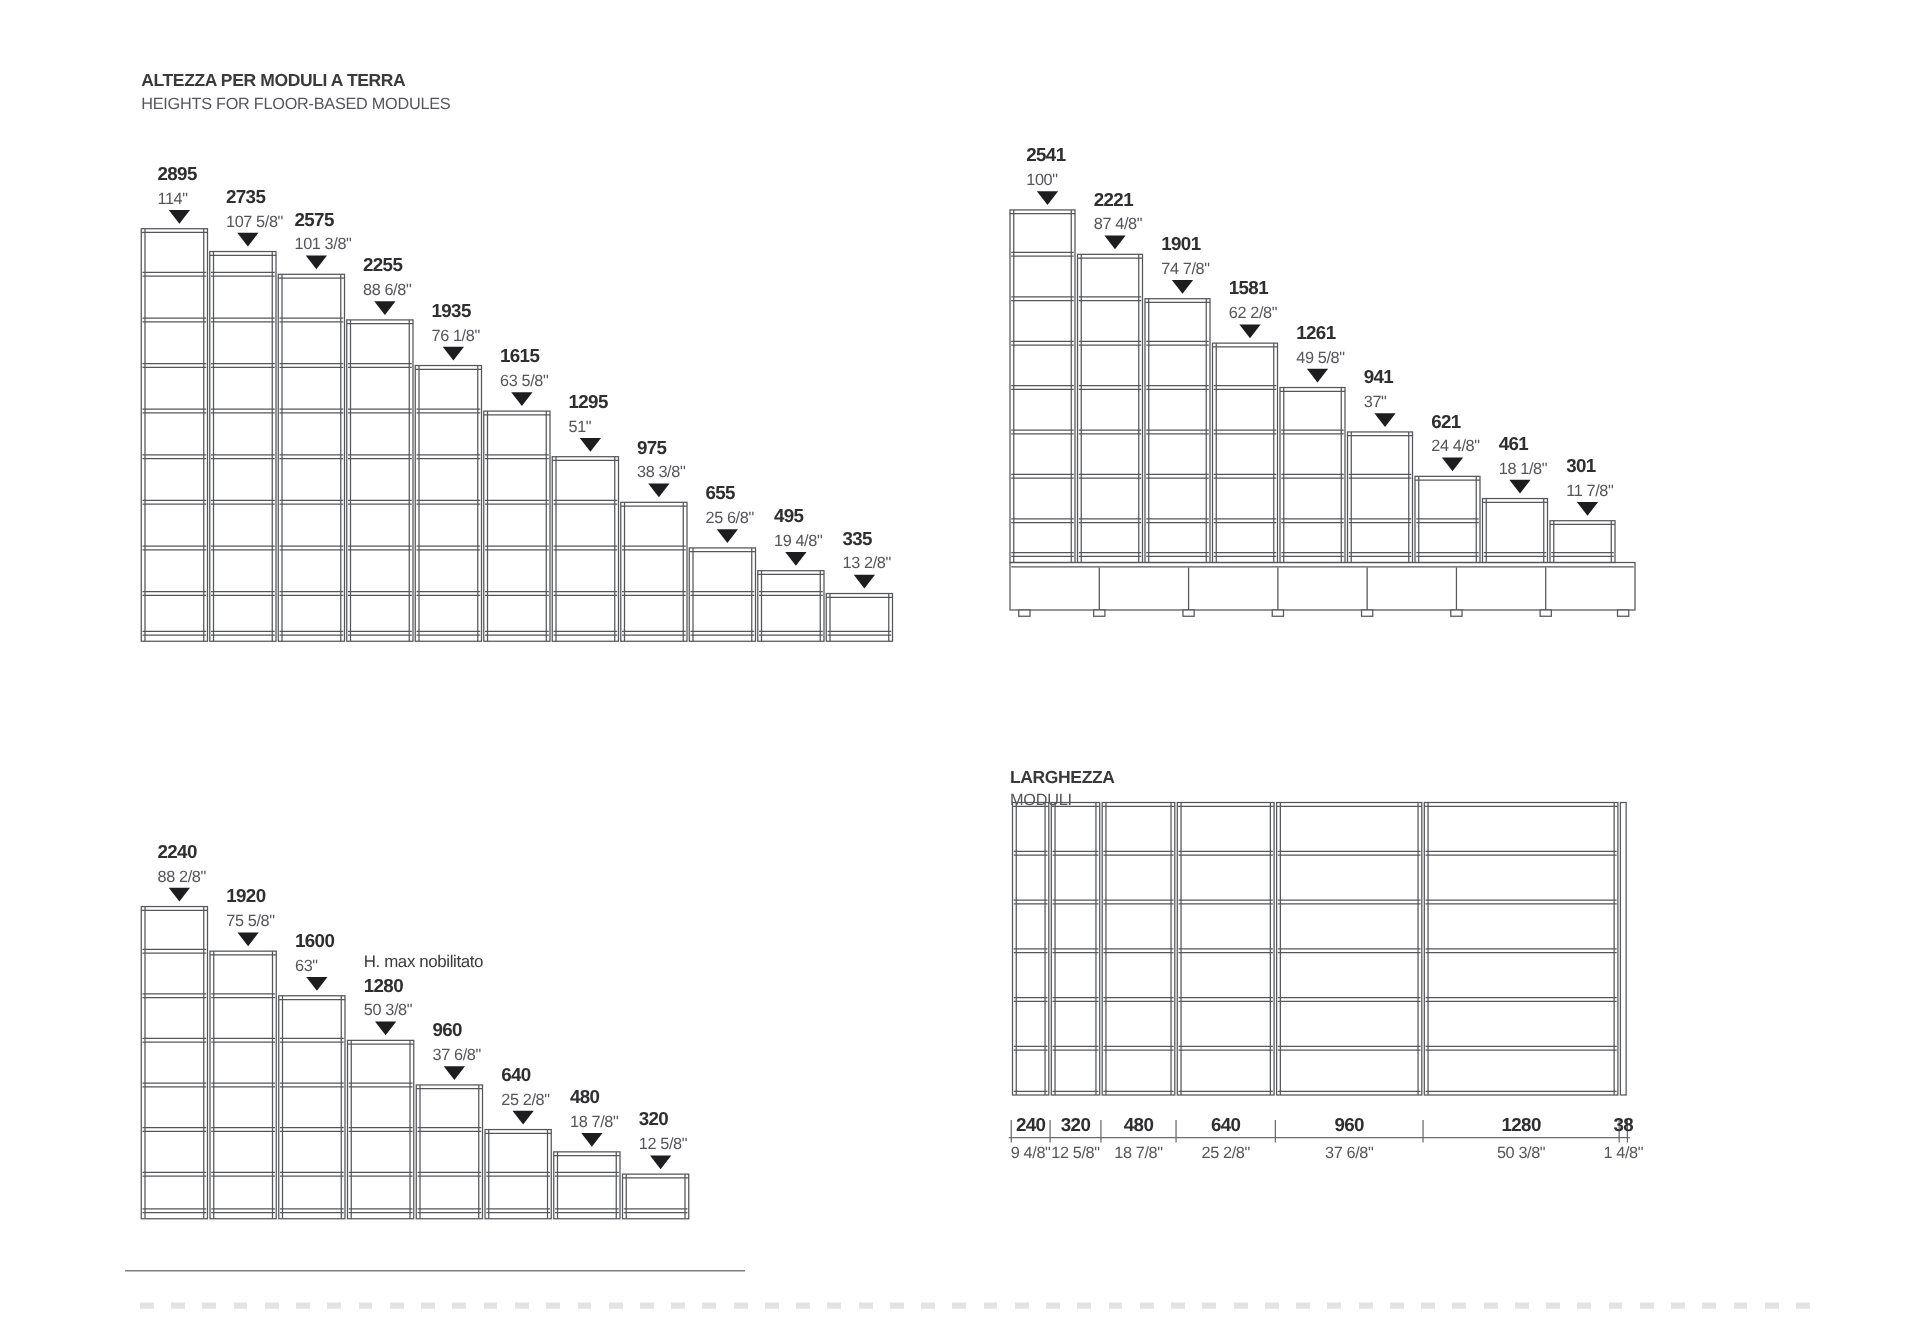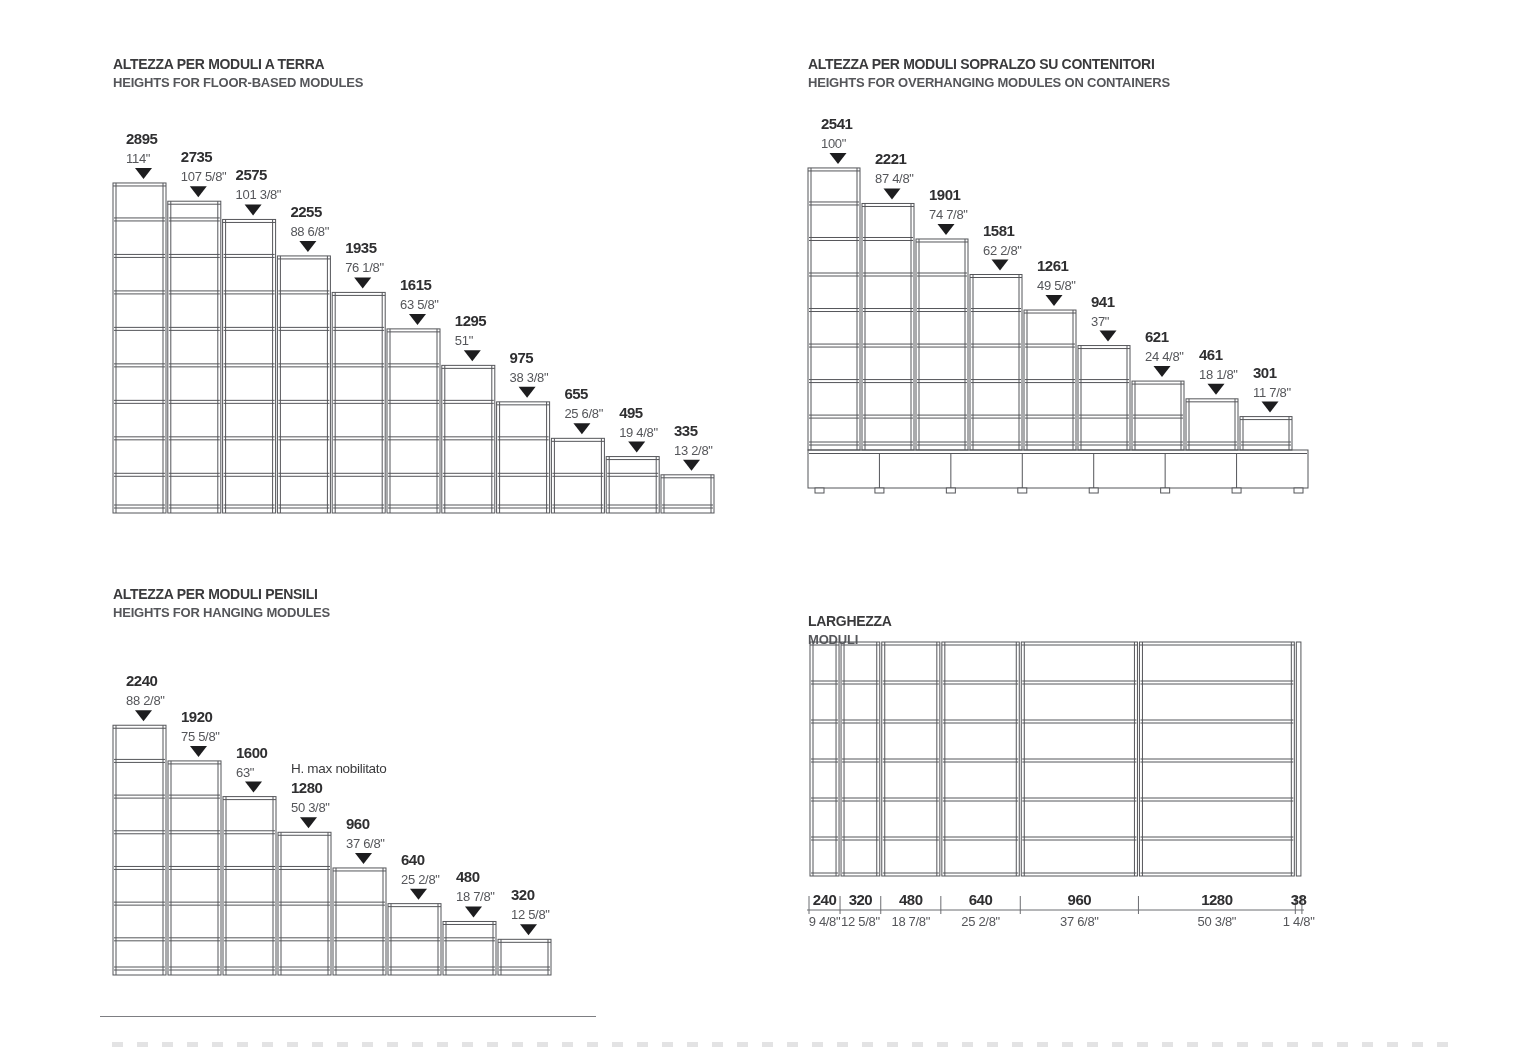--- a/index.html
+++ b/index.html
@@ -1,20 +1,20 @@
 <!DOCTYPE html>
 <html><head>
 <meta charset="utf-8">
 <style>
   html,body{margin:0;padding:0;background:#ffffff;}
   #canvas{position:relative;width:1527px;height:1061px;background:#ffffff;overflow:hidden;
           font-family:"Liberation Sans",sans-serif;}
   .hdr{position:absolute;line-height:1;}
   .hdr .t1{font-size:14px;font-weight:700;color:#3a3a3c;letter-spacing:-0.3px;}
-  .hdr .t2{font-size:13px;font-weight:700;color:#55565a;letter-spacing:-0.2px;margin-top:5px;}
+  .hdr .t2{font-size:13px;font-weight:400;color:#55565a;letter-spacing:-0.2px;margin-top:5px;}
   #diagram-svg{position:absolute;left:0;top:0;overflow:visible;}
   #diagram-svg text{font-family:"Liberation Sans",sans-serif;}
   .t-mm{font-size:15px;font-weight:700;fill:#2f2f31;letter-spacing:-0.5px;}
   .t-inch{font-size:13px;font-weight:400;fill:#55565a;letter-spacing:-0.3px;}
   .t-note{font-size:13.5px;fill:#3a3a3c;letter-spacing:-0.3px;}
   .ln{stroke:#55565a;stroke-width:1;fill:none;}
   .lnf{stroke:#55565a;stroke-width:1;fill:#ffffff;}
   .dim{stroke:#6b6c70;stroke-width:1;}
   .tri{fill:#1d1d1f;stroke:none;}
   .floorline{stroke:#7d7e82;stroke-width:1.2;}
@@ -24,29 +24,21 @@
 </head>
 <body>
 
 <div id="canvas">
 
   <div class="hdr" style="left:113px;top:57px;">
     <div class="t1">ALTEZZA PER MODULI A TERRA</div>
     <div class="t2">HEIGHTS FOR FLOOR-BASED MODULES</div>
   </div>
 
-  <div class="hdr" style="left:808px;top:57px;">
-    <div class="t1">ALTEZZA PER MODULI SOPRALZO SU CONTENITORI</div>
-    <div class="t2">HEIGHTS FOR OVERHANGING MODULES ON CONTAINERS</div>
-  </div>
 
-  <div class="hdr" style="left:113px;top:587px;">
-    <div class="t1">ALTEZZA PER MODULI PENSILI</div>
-    <div class="t2">HEIGHTS FOR HANGING MODULES</div>
-  </div>
 
   <div class="hdr" style="left:808px;top:587px;margin-top:27px;">
     <div class="t1">LARGHEZZA</div>
     <div class="t2">MODULI</div>
   </div>
 
   <svg id="diagram-svg" width="1527" height="1061" viewBox="0 0 1527 1061">
       <g>
         <g>
           <rect x="113" y="182.96999999999997" width="53" height="330.03000000000003" class="ln"></rect>

